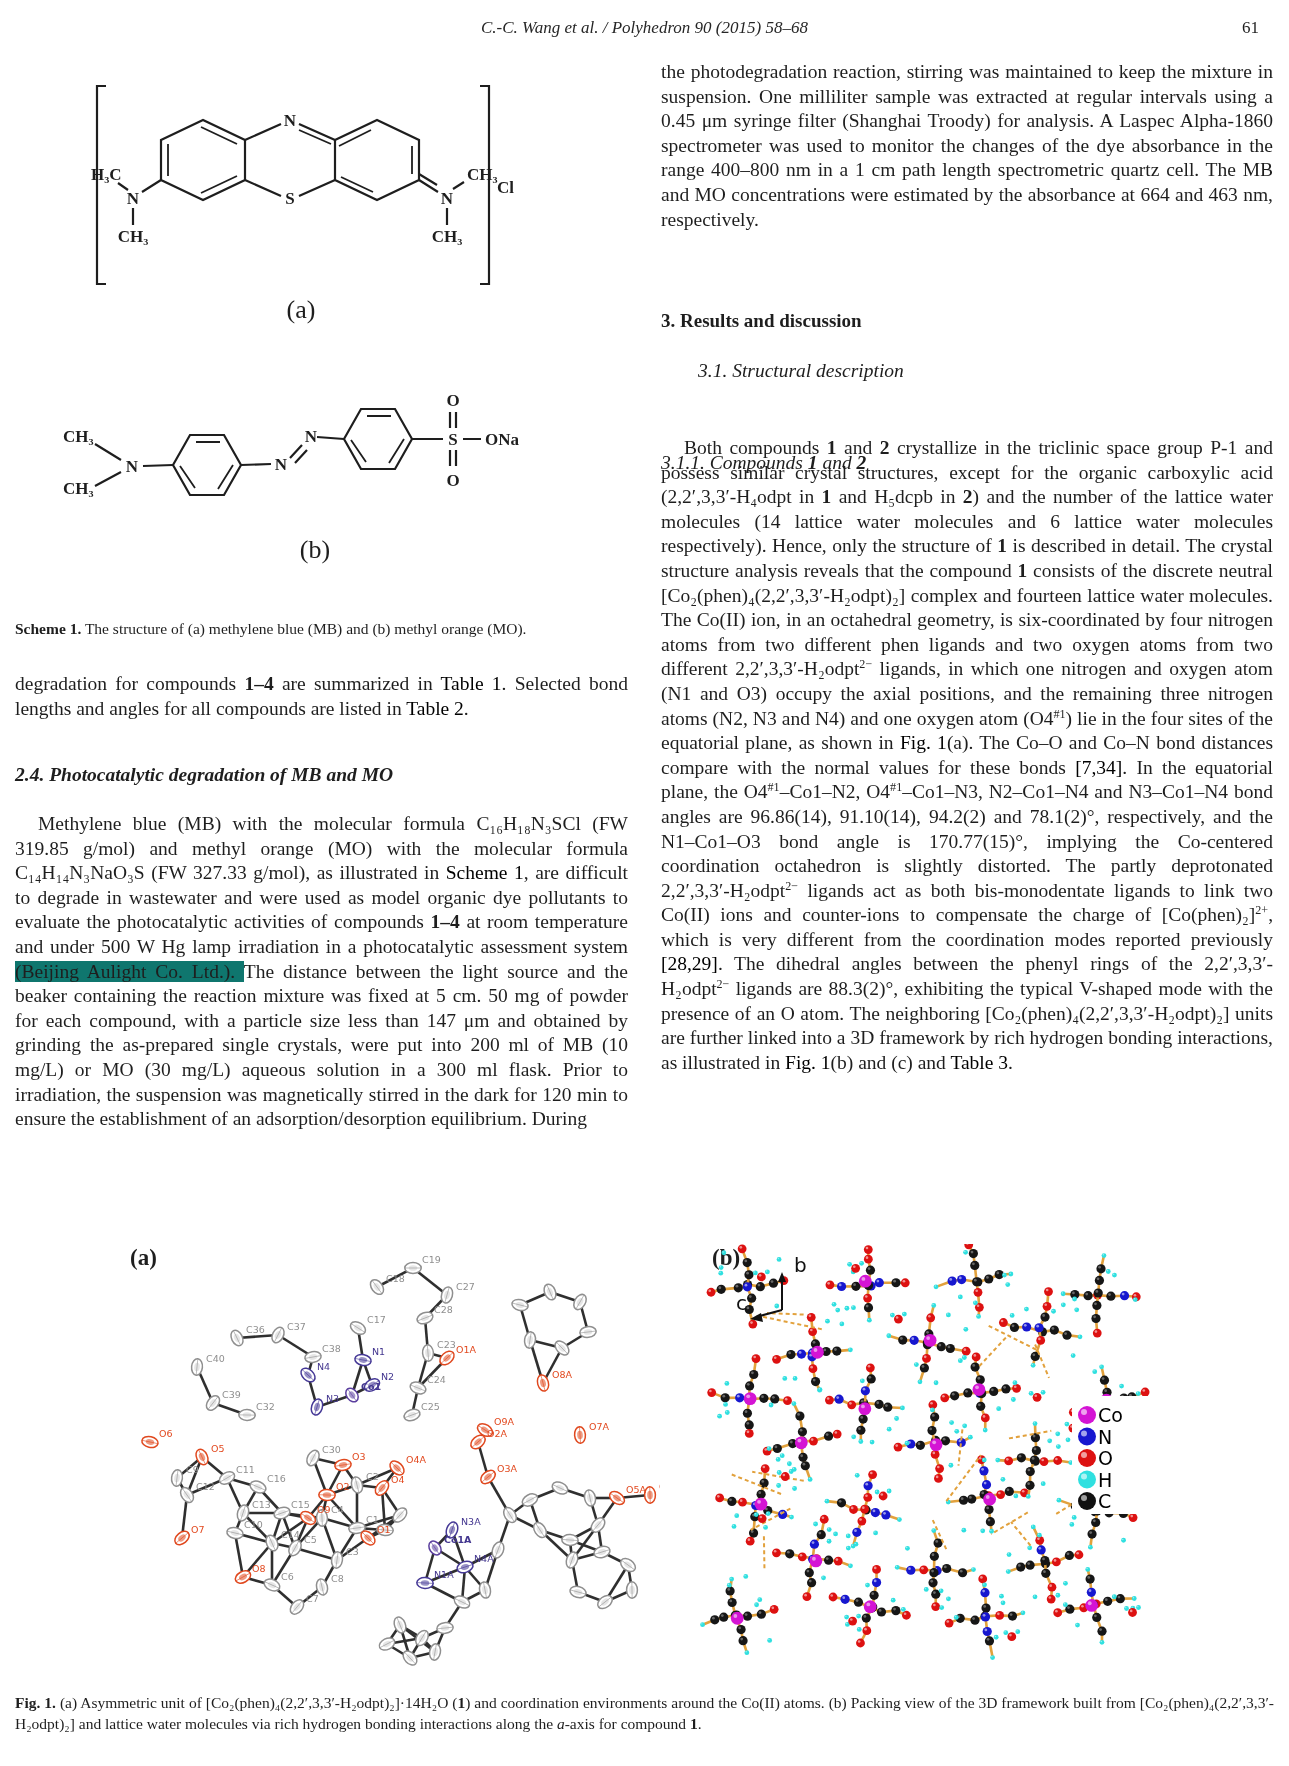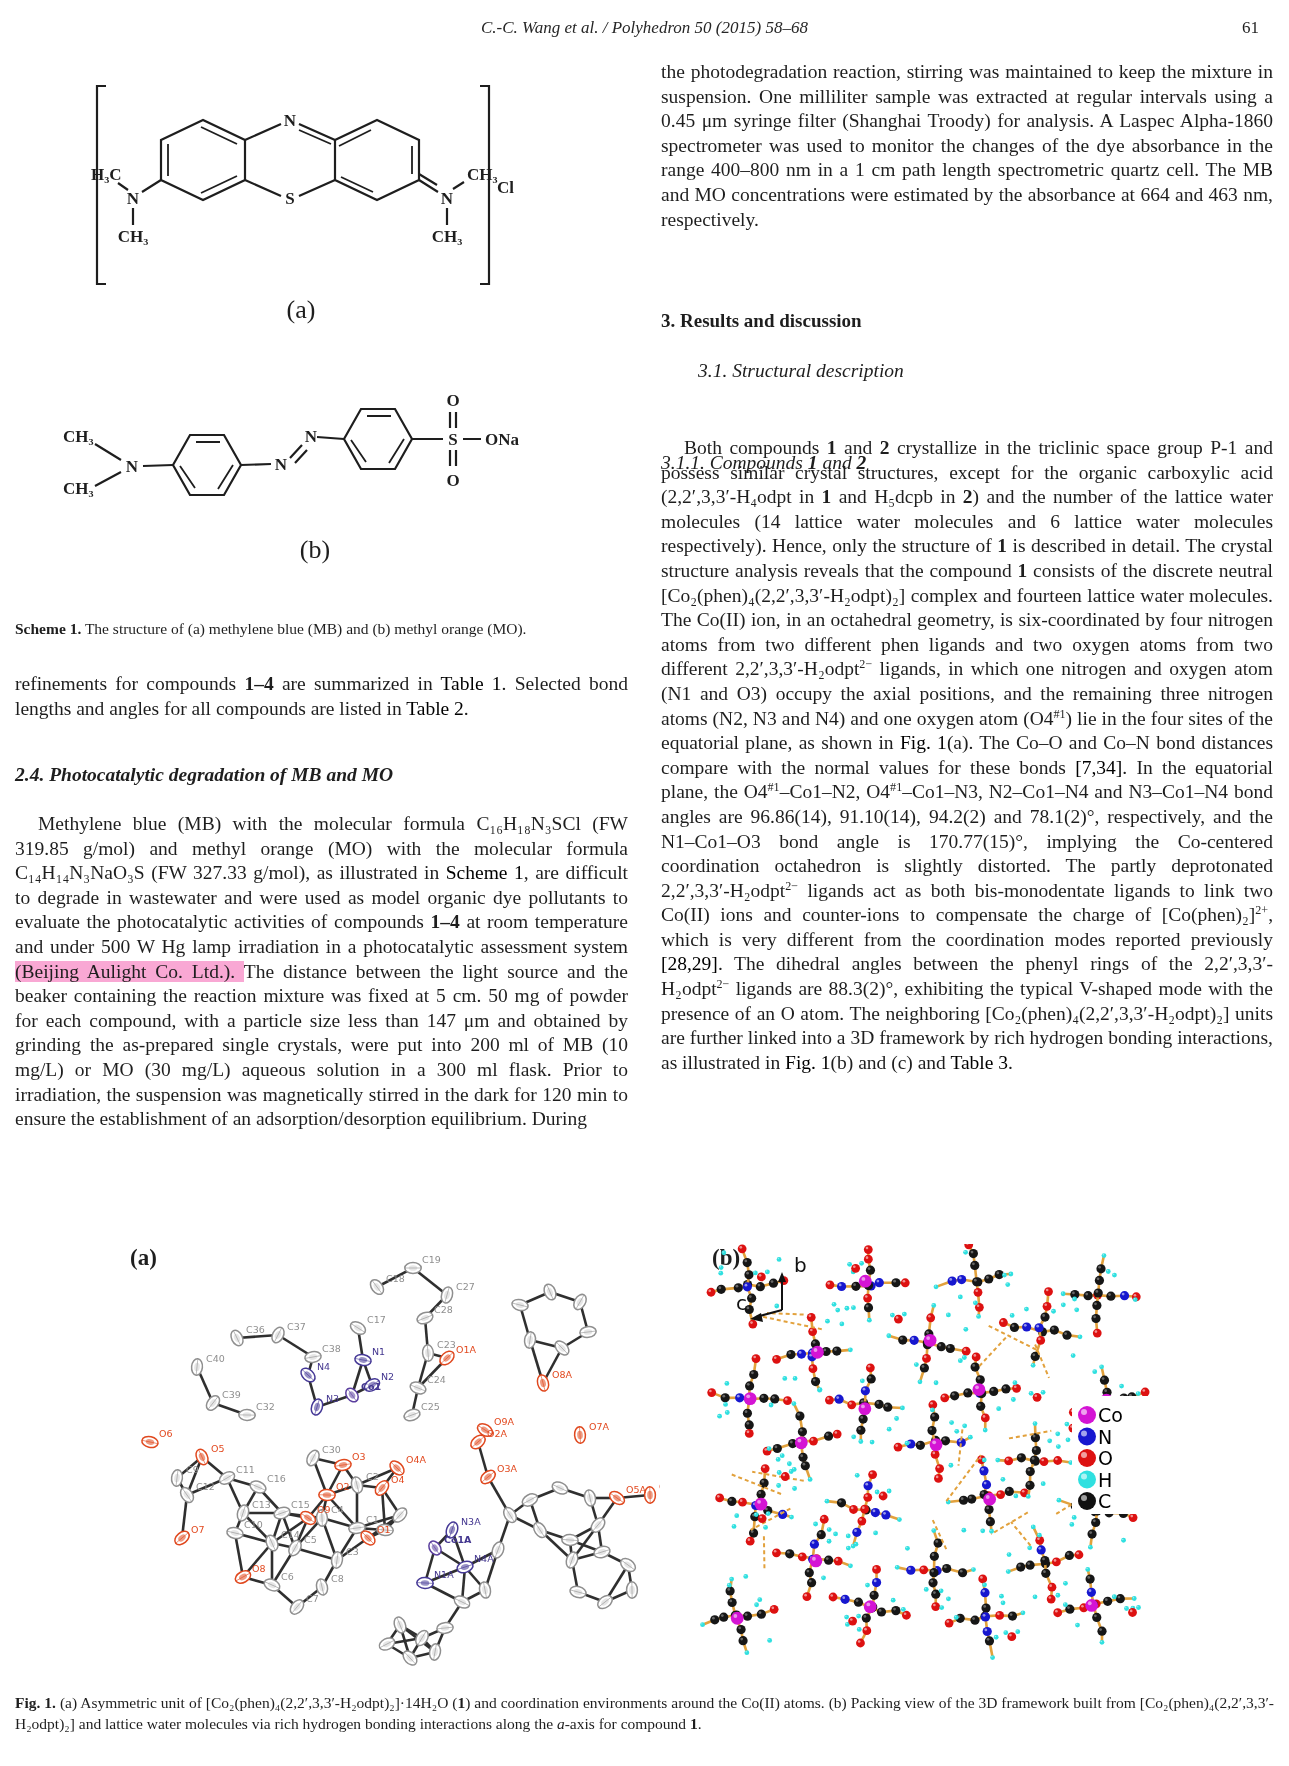--- a/index.html
+++ b/index.html
@@ -17,32 +17,32 @@
   .indent{text-indent:23px;}
   .sec-bold{font-weight:bold;font-size:19px;}
   .sec-italic{font-style:italic;font-size:19.5px;}
   .caption{font-size:15.5px;line-height:21px;text-align:justify;}
   .fig-tag{font-size:26px;}
   .fig-ab{font-weight:bold;font-size:23px;}
   .seg-b{font-weight:bold;}
   .seg-i{font-style:italic;}
   .seg-bi{font-weight:bold;font-style:italic;}
   .seg-link{color:#000000;}
-  .seg-hl{background:#f9a8d4;}
+  .seg-hl{background:#0f766e;}
   .seg-sup{vertical-align:super;font-size:0.62em;line-height:0;}
   svg text{font-family:"Liberation Serif","DejaVu Serif",serif;}
   .chem-label{font-size:17px;font-weight:bold;fill:#1e1e1e;}
   .atom-label{font-family:"DejaVu Sans",sans-serif;font-size:9.5px;}
   .legend-label{font-family:"DejaVu Sans",sans-serif;font-size:19px;fill:#000;}
   .axis-label{font-family:"DejaVu Sans",sans-serif;font-size:20px;fill:#111;}
 </style>
 </head>
 <body>
 
-<div class="abs header-center">C.-C. Wang et al. / Polyhedron 50 (2015) 58–68</div>
+<div class="abs header-center">C.-C. Wang et al. / Polyhedron 90 (2015) 58–68</div>
 <div class="abs page-number">61</div>
 
 <svg class="abs" style="left:85px;top:78px;" width="432" height="215" viewBox="0 0 432 215">
   <g stroke="#1e1e1e" stroke-width="2.2" fill="none">
 
     <path d="M21,8 H12 V206 H21"></path>
     <path d="M395,8 H404 V206 H395"></path>
 
     <path d="M76,62 L118,42 L160,62 L160,102 L118,122 L76,102 Z"></path>
     <path d="M116,49 L152,66 M152,98 L116,115 M83,66 L83,98" stroke-width="1.8"></path>
@@ -96,21 +96,21 @@
     <text class="chem-label" x="398" y="63" text-anchor="middle">S</text>
     <text class="chem-label" x="398" y="24" text-anchor="middle">O</text>
     <text class="chem-label" x="398" y="104" text-anchor="middle">O</text>
     <text class="chem-label" x="430" y="63">ONa</text>
   </g>
 </svg>
 <div class="abs fig-tag" style="left:55px;top:535px;width:520px;text-align:center;">(b)</div>
 
 <div class="abs caption leftx" style="top:603px;width:613px;margin-top:15px;"><span class="seg-b">Scheme 1.</span><span> The structure of (a) methylene blue (MB) and (b) methyl orange (MO).</span></div>
 
-<div class="abs col leftx" style="top:672px;"><span>refinements for compounds </span><span class="seg-b">1–4</span><span> are summarized in </span><span class="seg-link">Table 1</span><span>. Selected bond lengths and angles for all compounds are listed in </span><span class="seg-link">Table 2</span><span>.</span></div>
+<div class="abs col leftx" style="top:672px;"><span>degradation for compounds </span><span class="seg-b">1–4</span><span> are summarized in </span><span class="seg-link">Table 1</span><span>. Selected bond lengths and angles for all compounds are listed in </span><span class="seg-link">Table 2</span><span>.</span></div>
 
 <div class="abs sec-italic leftx" style="top:764px;font-weight:bold;">2.4. Photocatalytic degradation of MB and MO</div>
 
 <div class="abs col leftx indent" style="top:812px;"><span>Methylene blue (MB) with the molecular formula C₁₆H₁₈N₃SCl (FW 319.85 g/mol) and methyl orange (MO) with the molecular formula C₁₄H₁₄N₃NaO₃S (FW 327.33 g/mol), as illustrated in </span><span class="seg-link">Scheme 1</span><span>, are difficult to degrade in wastewater and were used as model organic dye pollutants to evaluate the photocatalytic activities of compounds </span><span class="seg-b">1–4</span><span> at room temperature and under 500 W Hg lamp irradiation in a photocatalytic assessment system </span><span class="seg-hl">(Beijing Aulight Co. Ltd.). </span><span>The distance between the light source and the beaker containing the reaction mixture was fixed at 5 cm. 50 mg of powder for each compound, with a particle size less than 147 μm and obtained by grinding the as-prepared single crystals, were put into 200 ml of MB (10 mg/L) or MO (30 mg/L) aqueous solution in a 300 ml flask. Prior to irradiation, the suspension was magnetically stirred in the dark for 120 min to ensure the establishment of an adsorption/desorption equilibrium. During</span></div>
 
 <div class="abs col rightx" style="top:60px;"><span>the photodegradation reaction, stirring was maintained to keep the mixture in suspension. One milliliter sample was extracted at regular intervals using a 0.45 μm syringe filter (Shanghai Troody) for analysis. A Laspec Alpha-1860 spectrometer was used to monitor the changes of the dye absorbance in the range 400–800 nm in a 1 cm path length spectrometric quartz cell. The MB and MO concentrations were estimated by the absorbance at 664 and 463 nm, respectively.</span></div>
 
 <div class="abs sec-bold rightx" style="top:310px;">3. Results and discussion</div>
 
 <div class="abs sec-italic rightx" style="top:360px;margin-left:37px;">3.1. Structural description</div>

